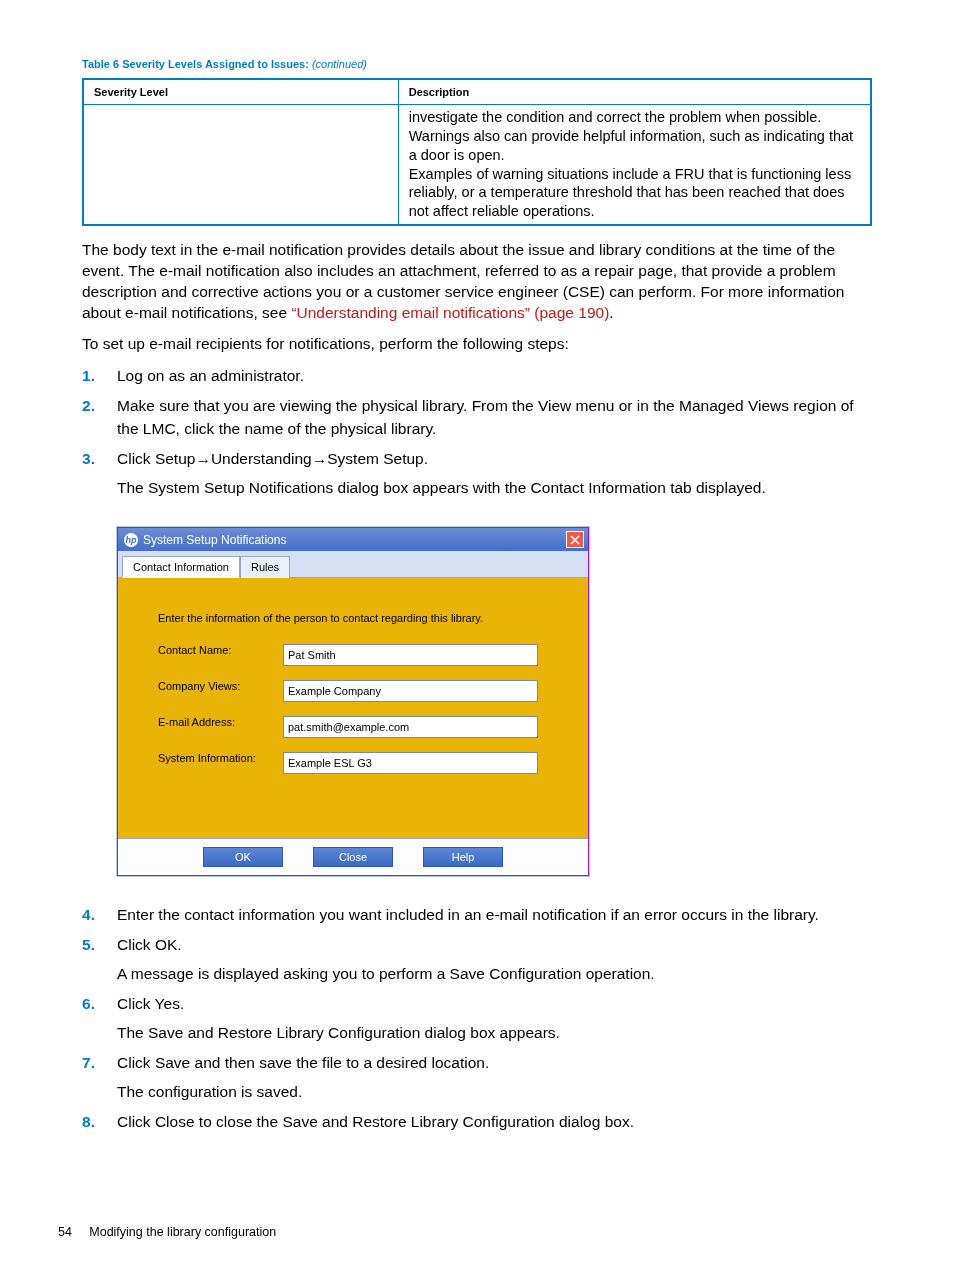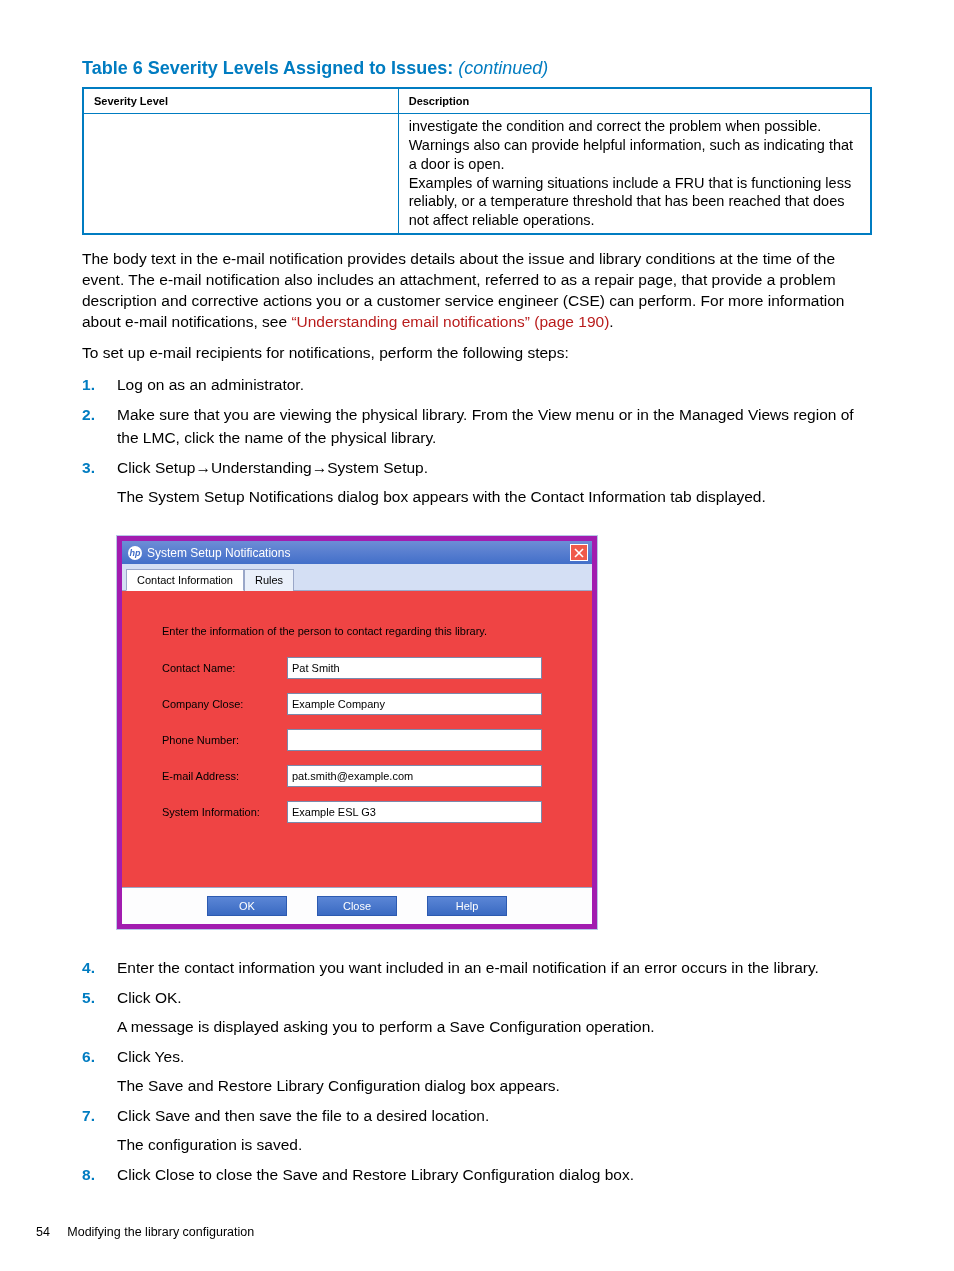--- a/index.html
+++ b/index.html
@@ -10,21 +10,21 @@
     color: #000;
     background: #fff;
     width: 954px;
   }
   .page {
     padding: 58px 82px 20px 82px;
   }
   .table-title {
     color: #007cc1;
     font-weight: bold;
-    font-size: 18px;
+    font-size: 11px;
     margin-bottom: 8px;
   }
   .table-title .cont {
     font-style: italic;
     font-weight: normal;
   }
   table.sev {
     border-collapse: collapse;
     width: 100%;
     border: 2px solid #007cc1;
@@ -75,22 +75,22 @@
     width: 26px;
     text-align: left;
   }
   ol.steps.start4 { counter-reset: step 3; }
   .bold { font-weight: normal; text-align: center; }
   .dialog-wrap {
     margin: 28px 0 28px 35px;
   }
   .dialog {
     width: 470px;
-    border: 5px solid #a21caf;
-    background: #ef4444;
+    border: 1px solid #a21caf;
+    background: #eab308;
     font-family: Tahoma, Arial, sans-serif;
     font-size: 11px;
     color: #000;
     box-shadow: 0 0 0 1px #b8c7e6;
   }
   .titlebar {
     background: linear-gradient(to bottom, #6d8dd6 0%, #426fc9 100%);
     color: #fff;
     padding: 3px 4px 3px 6px;
     display: flex;
@@ -129,21 +129,20 @@
     top: 1px;
     cursor: pointer;
   }
   .tab.active { background: #fff; border-bottom: 1px solid #fff; }
   .dialog-body {
     padding: 34px 30px 50px 40px;
   }
   .instr { margin-bottom: 20px; font-size: 11px; }
   .form-row {
     display: flex;
-    align-items: center;
     margin-bottom: 14px;
   }
   .form-label { width: 125px; font-size: 11px; }
   .form-input {
     flex: 1;
     max-width: 245px;
     border: 1px solid #7a8aac;
     padding: 2px 4px;
     font-size: 11px;
     font-family: Tahoma, Arial, sans-serif;
@@ -168,21 +167,21 @@
     font-family: Tahoma, Arial, sans-serif;
     text-align: center;
     cursor: pointer;
   }
   .page-footer {
     font-size: 12.5px;
     color: #000;
     margin-top: 18px;
     padding-left: 0;
     position: absolute;
-    left: 36px;
+    left: 58px;
     bottom: 32px;
   }
   .page-wrap { position: relative; min-height: 1271px; width: 954px; }
 </style>
 </head>
 <body>
 <div class="page-wrap">
 <div class="page">
 
 <div class="table-title">
@@ -240,26 +239,22 @@
       <div class="tab active">Contact Information</div>
       <div class="tab">Rules</div>
     </div>
     <div class="dialog-body">
       <div class="instr">Enter the information of the person to contact regarding this library.</div>
       <div class="form-row">
         <div class="form-label">Contact Name:</div>
         <input class="form-input" type="text" value="Pat Smith" style="">
       </div>
       <div class="form-row">
-        <div class="form-label">Company Close:</div>
+        <div class="form-label">Company Views:</div>
         <input class="form-input" type="text" value="Example Company" style="">
-      </div>
-      <div class="form-row">
-        <div class="form-label">Phone Number:</div>
-        <input class="form-input" type="text" value="" style="">
       </div>
       <div class="form-row">
         <div class="form-label">E-mail Address:</div>
         <input class="form-input" type="text" value="pat.smith@example.com" style="">
       </div>
       <div class="form-row">
         <div class="form-label">System Information:</div>
         <input class="form-input" type="text" value="Example ESL G3" style="">
       </div>
     </div>

